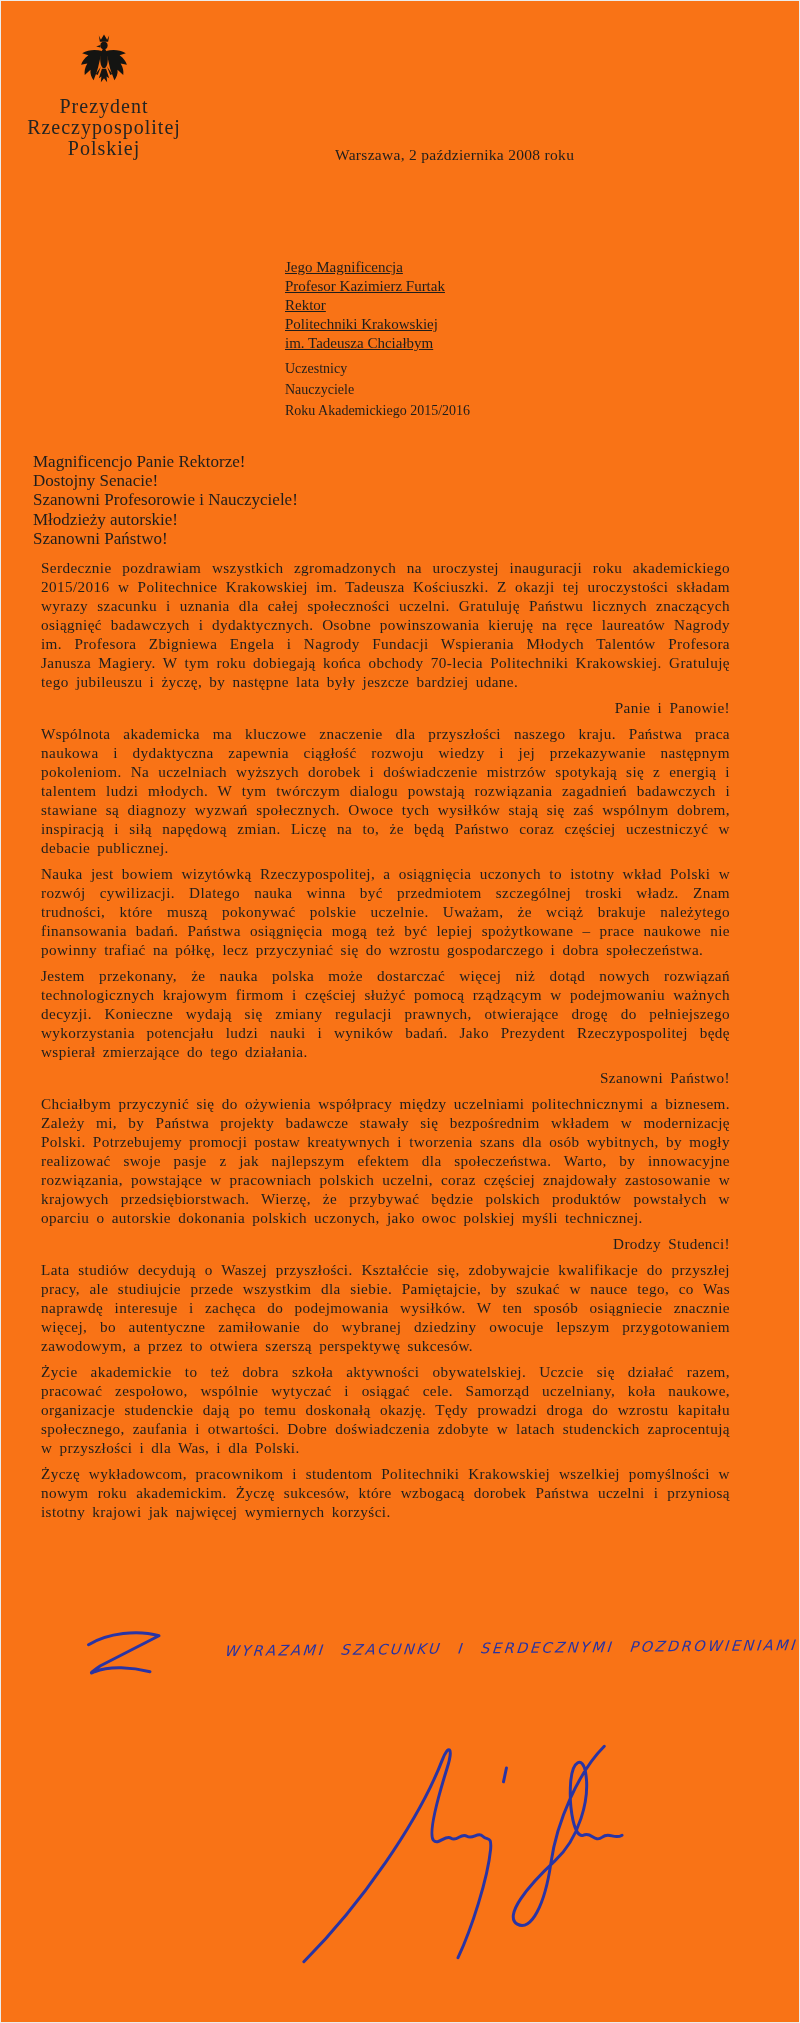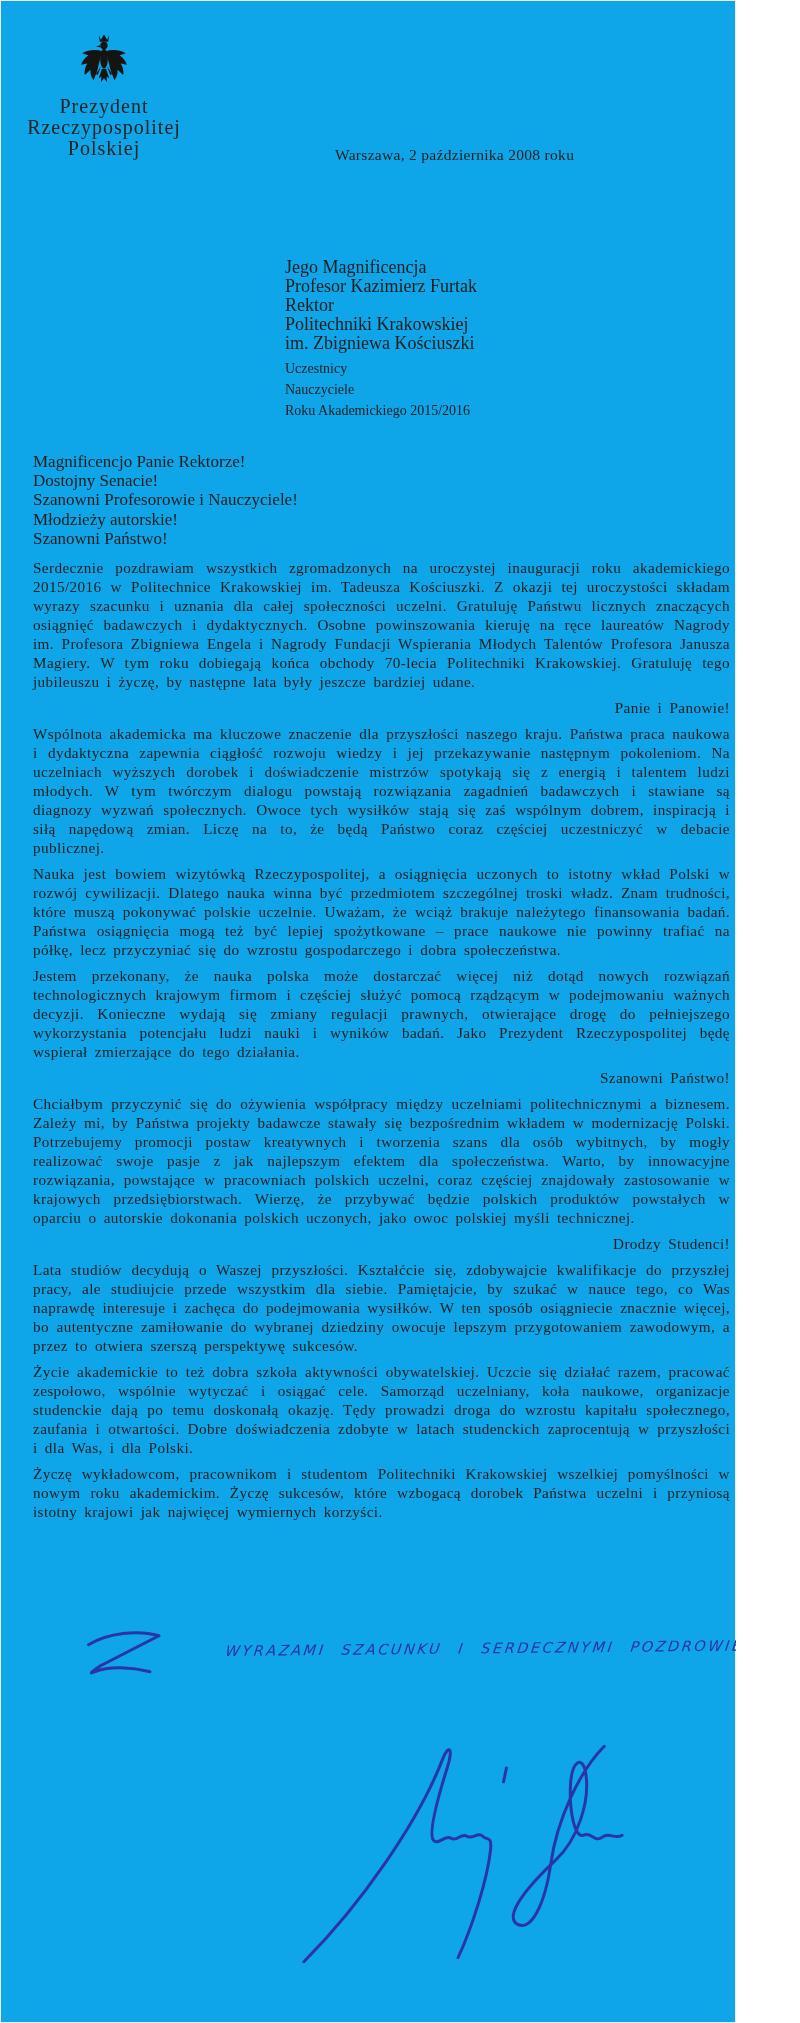--- a/index.html
+++ b/index.html
@@ -1,39 +1,39 @@
 <!DOCTYPE html>
 <html lang="pl"><head>
 <meta charset="utf-8">
 <style>
   html,body{margin:0;padding:0;background:#ffffff;}
   .page{
     position:relative;
-    width:736px;height:2023px;
-    background:#0ea5e9;
+    width:800px;height:2023px;
+    background:#f97316;
     font-family:"Liberation Serif", serif;
     color:#1f1e1c;
     overflow:hidden;
     box-shadow: inset 0 0 0 1px #ececec;
   }
   
   .letterhead{position:absolute;top:30px;left:4px;width:200px;text-align:center;}
   .emblem{display:block;margin:0 auto 4px auto;width:52px;height:62px;}
   .lh-line{font-size:20px;letter-spacing:1px;line-height:21px;color:#242422;}
   
   .dateline{position:absolute;top:146px;left:335px;font-size:15.5px;letter-spacing:.3px;}
   
-  .addressee{position:absolute;top:258px;left:285px;font-size:18px;line-height:19px;}
+  .addressee{position:absolute;top:258px;left:285px;font-size:15px;line-height:19px;text-decoration:underline;}
   .addressee2{position:absolute;top:358px;left:285px;font-size:14px;line-height:21px;}
   
   .salutations{position:absolute;top:452px;left:33px;font-size:17px;line-height:19.2px;}
   
   .body-text{position:absolute;top:558px;left:33px;width:697px;}
   .body-text p{
-    margin:0 0 7px 0;
+    margin:0 0 7px 8px;
     font-size:15.2px;line-height:19px;
     letter-spacing:.4px;word-spacing:3px;
     text-align:justify;
   }
   .body-text p.heading{text-align:right;margin:6px 0 7px 0;}
   
   .closing{position:absolute;top:1622px;left:78px;width:680px;display:flex;align-items:flex-start;}
   .closing .z-flourish{width:120px;height:62px;flex:0 0 auto;}
   .closing .note{
     margin:18px 0 0 28px;
@@ -73,21 +73,21 @@
     <div class="lh-line">Rzeczypospolitej Polskiej</div>
   </div>
 
   <div class="dateline">Warszawa, 2 października 2008 roku</div>
 
   <div class="addressee">
     <div>Jego Magnificencja</div>
     <div>Profesor Kazimierz Furtak</div>
     <div>Rektor</div>
     <div>Politechniki Krakowskiej</div>
-    <div>im. Zbigniewa Kościuszki</div>
+    <div>im. Tadeusza Chciałbym</div>
   </div>
   <div class="addressee2">
     <div>Uczestnicy</div>
     <div>Nauczyciele</div>
     <div>Roku Akademickiego 2015/2016</div>
   </div>
 
   <div class="salutations">
     <div>Magnificencjo Panie Rektorze!</div>
     <div>Dostojny Senacie!</div>

